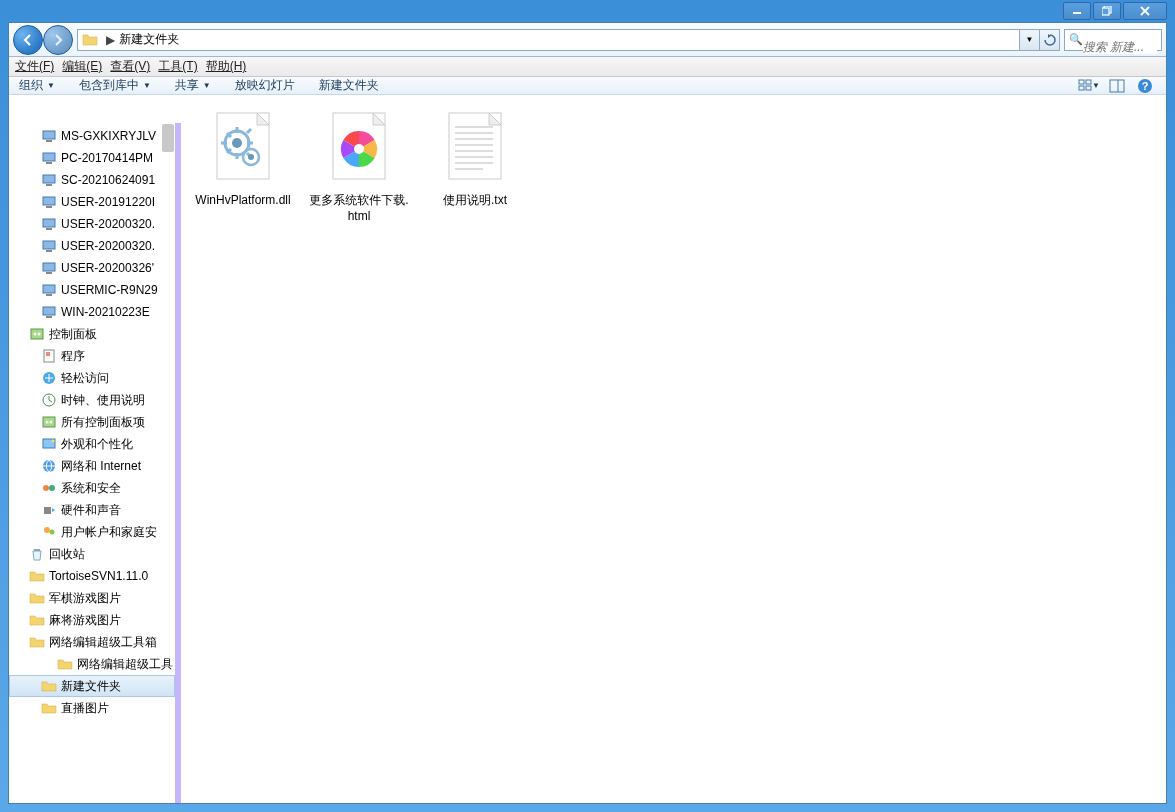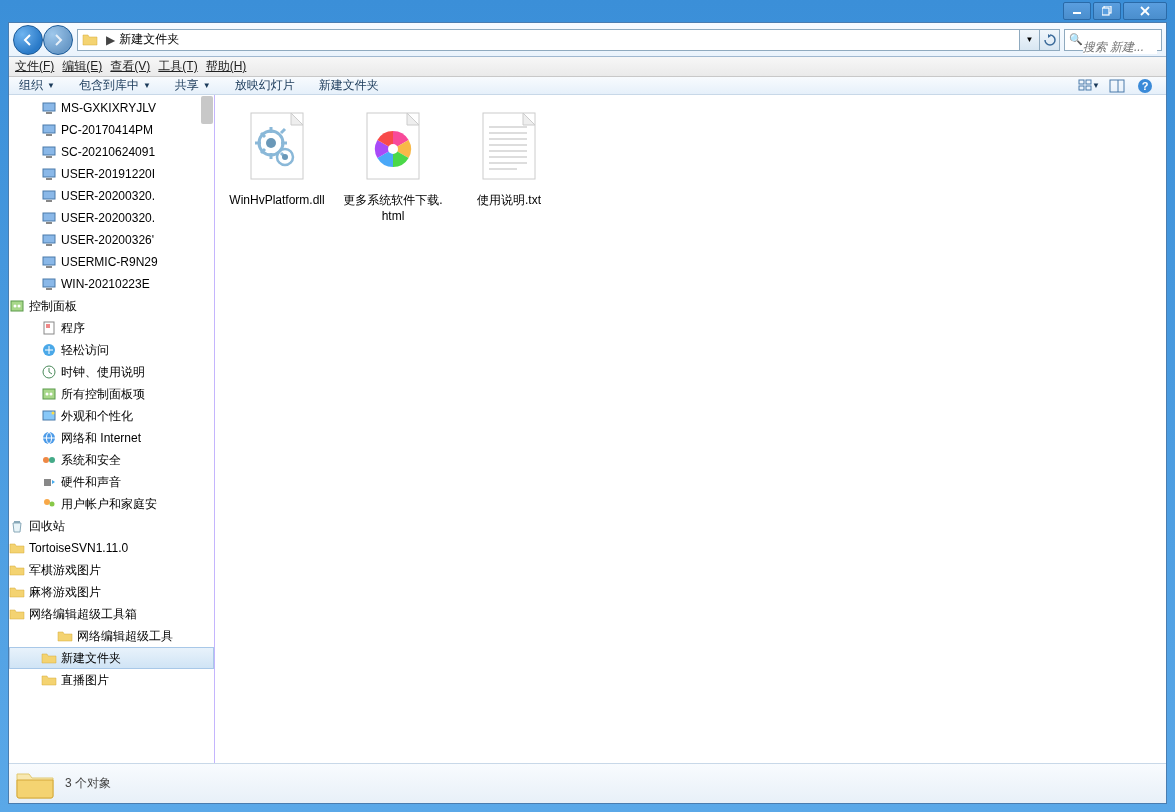--- a/index.html
+++ b/index.html
@@ -32,23 +32,23 @@
 .menubar span { cursor: pointer; }
 
 
 .toolbar { height: 18px; background: linear-gradient(#f8fbfe,#e6f0fa); border-bottom: 1px solid #c8d8e8; display: flex; align-items: center; padding: 0 10px; font-size: 12px; color: #1a3a5a; }
 .toolbar .titem { display: flex; align-items: center; gap: 4px; margin-right: 24px; cursor: pointer; }
 .toolbar .spacer { flex: 1; }
 .toolbar .ricon { width: 22px; height: 22px; display: flex; align-items: center; justify-content: center; margin-left: 6px; cursor: pointer; }
 
 
 .mainarea { flex: 1; display: flex; overflow: hidden; background: #fff; }
-.sidebar { width: 206px; border-right: 1px solid #c4b5fd; overflow-y: auto; position: relative; font-size: 12px; }
+.sidebar { width: 172px; border-right: 6px solid #c4b5fd; overflow-y: auto; position: relative; font-size: 12px; margin-top: 28px; }
 .tree { padding: 2px 0; }
-.treeitem { height: 22px; display: flex; align-items: center; padding-left: 0; cursor: pointer; white-space: nowrap; overflow: hidden; }
+.treeitem { height: 22px; display: flex; align-items: center; padding-left: 20px; cursor: pointer; white-space: nowrap; overflow: hidden; }
 .treeitem.indent1 { padding-left: 32px; }
 .treeitem.indent2 { padding-left: 48px; }
 .treeitem.selected { background: linear-gradient(#e8f2fb,#d0e4f5); border: 1px solid #a8c8e8; padding-left: 31px; }
 .treeitem .ticon { width: 16px; height: 16px; margin-right: 4px; flex-shrink: 0; }
 .scrollthumb { position: absolute; right: 1px; top: 1px; width: 12px; height: 28px; background: #c8c8c8; border-radius: 2px; }
 
 .content { flex: 1; padding: 12px; display: flex; align-items: flex-start; gap: 16px; }
 .fileitem { width: 100px; text-align: center; font-size: 12px; cursor: pointer; }
 .fileicon { width: 80px; height: 80px; margin: 0 auto 6px; display: flex; align-items: center; justify-content: center; }
 .filelabel { line-height: 1.3; word-break: break-all; }
@@ -412,21 +412,14 @@
               <line x1="20" y1="50" x2="58" y2="50" stroke="#bbb"></line>
               <line x1="20" y1="56" x2="58" y2="56" stroke="#bbb"></line>
               <line x1="20" y1="62" x2="48" y2="62" stroke="#bbb"></line>
             </svg>
           </div>
           <div class="filelabel">使用说明.txt</div>
         </div>
       </div>
   </div>
 
-  <div class="statusbar">
-    <svg class="bigfolder" viewBox="0 0 40 32">
-        <path d="M2 6 h12 l3 4 h21 v18 a2 2 0 0 1-2 2 H4 a2 2 0 0 1-2-2 z" fill="#f8e8b0" stroke="#e0c870"></path>
-        <path d="M2 12 h36 v16 a2 2 0 0 1-2 2 H4 a2 2 0 0 1-2-2 z" fill="#f4d371" stroke="#d4a83a"></path>
-      </svg>
-    <span>3 个对象</span>
-  </div>
 
 </div>
 
 </body></html>

